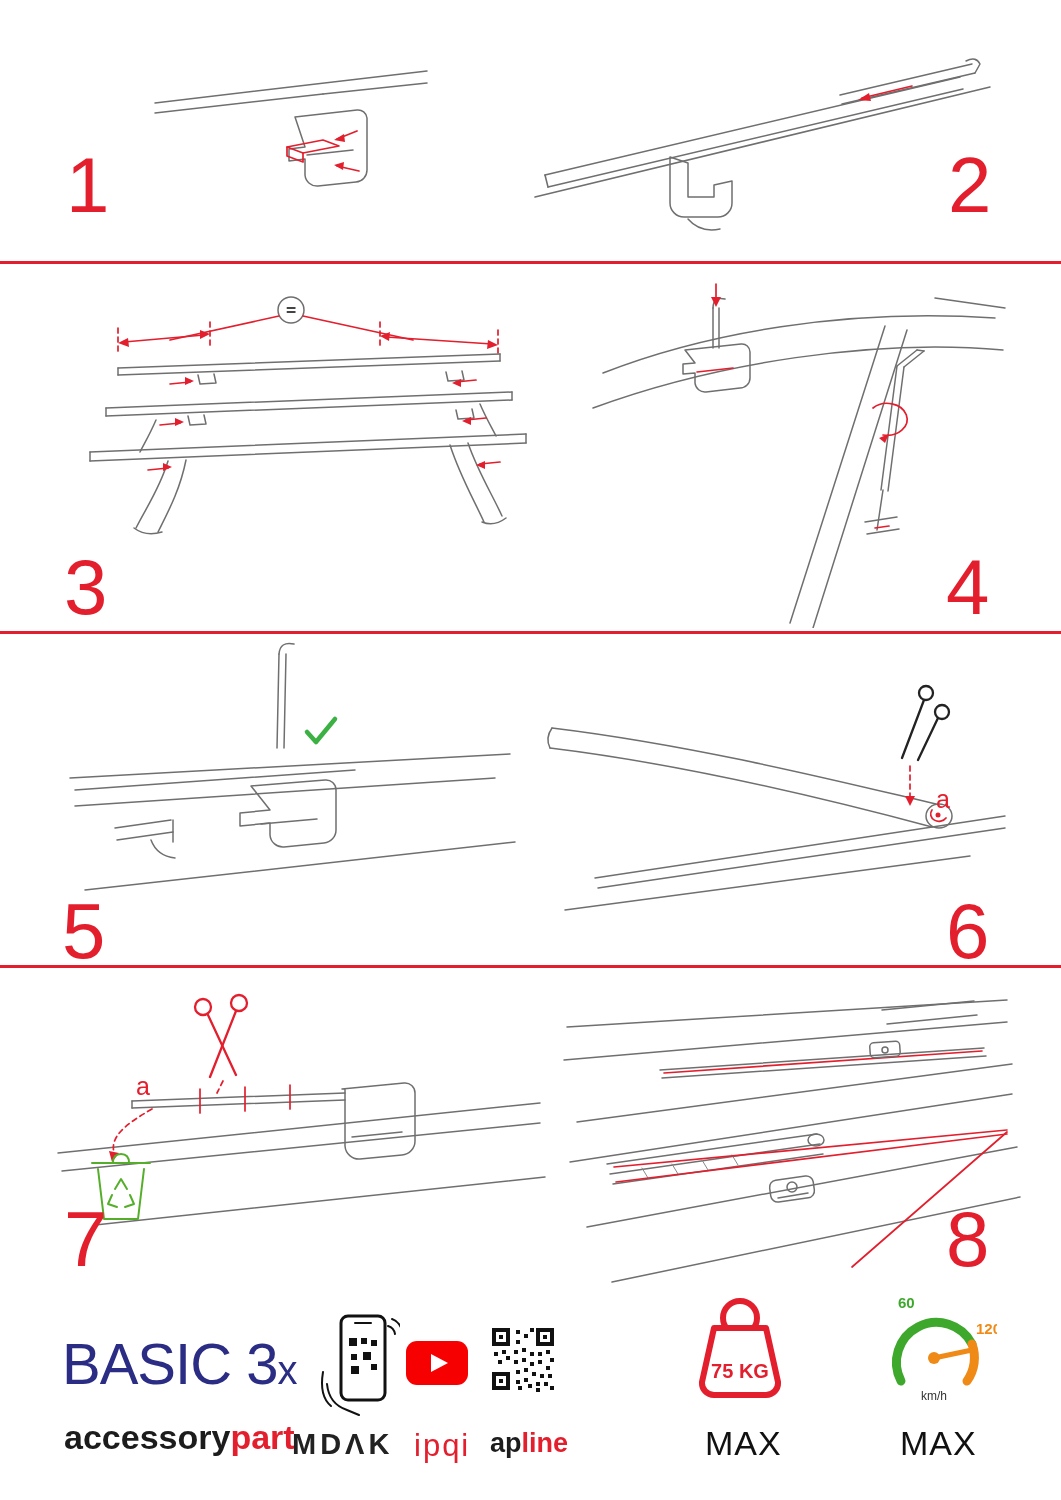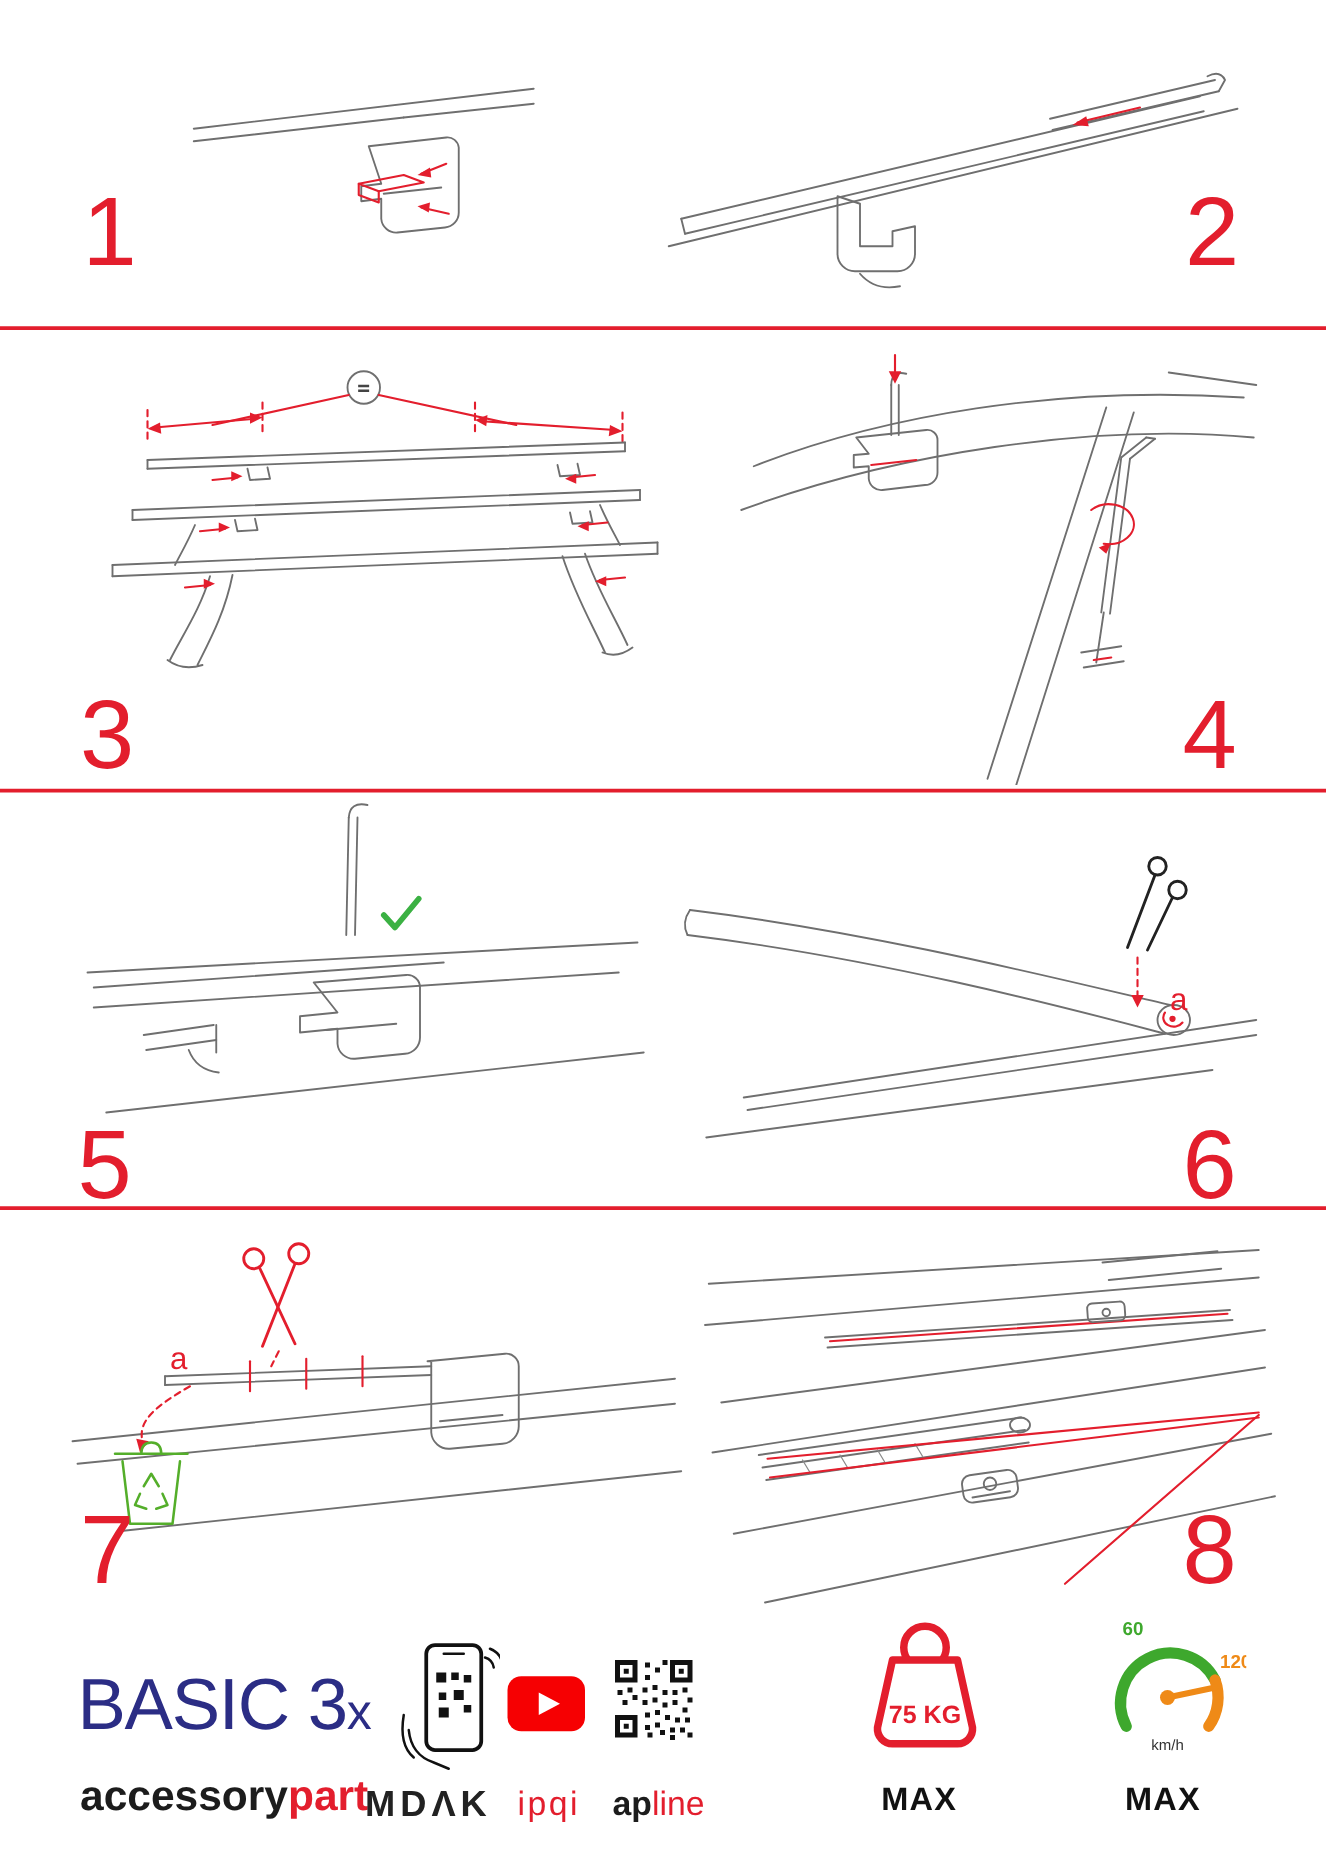--- a/index.html
+++ b/index.html
@@ -21,25 +21,25 @@
   .lblA{fill:#e31e2d;font:25px "Liberation Sans",sans-serif;}
   .eq{fill:#444;font:bold 17px "DejaVu Sans Mono",monospace;text-anchor:middle;}
   
   .product{position:absolute;left:62px;top:1330px;color:#2b2d85;font-weight:normal;
            font-size:58px;letter-spacing:-1px;}
   .product .sub{font-size:40px;}
   .brandline{position:absolute;left:64px;top:1418px;font-size:34px;font-weight:bold;color:#1c1c1c;}
   .brandline .red{color:#e31e2d;}
   .mdak{position:absolute;left:292px;top:1428px;font-size:29px;font-weight:700;
         letter-spacing:4px;color:#222;}
-  .ipqi{position:absolute;left:414px;top:1428px;font-size:27px;font-weight:500;
+  .ipqi{position:absolute;left:414px;top:1428px;font-size:31px;font-weight:500;
         color:#e31e2d;letter-spacing:2px;}
   .apline{position:absolute;left:490px;top:1428px;font-size:27px;font-weight:600;color:#1c1c1c;}
-  .apline .red{color:#e31e2d;font-weight:400;}
-  .maxlabel{position:absolute;font-size:26px;font-weight:700;color:#111;letter-spacing:1px;}
+  .apline .red{color:#e31e2d;font-weight:700;}
+  .maxlabel{position:absolute;font-size:34px;font-weight:400;color:#111;letter-spacing:1px;}
   .wred{fill:none;stroke:#e31e2d;stroke-width:6;}
   .wtext{fill:#e31e2d;font:bold 20px "Liberation Sans",sans-serif;text-anchor:middle;}
   .sgreen{fill:#3ea82d;font:bold 15px "Liberation Sans",sans-serif;}
   .sorange{fill:#ef8a17;font:bold 15px "Liberation Sans",sans-serif;}
   .skmh{fill:#333;font:12px "Liberation Sans",sans-serif;text-anchor:middle;}
   .ph{fill:#fff;stroke:#111;stroke-width:3;}
   .ph2{fill:none;stroke:#111;stroke-width:2;stroke-linecap:round;}
   .qrb{fill:#111;}
 </style>
 </head>

